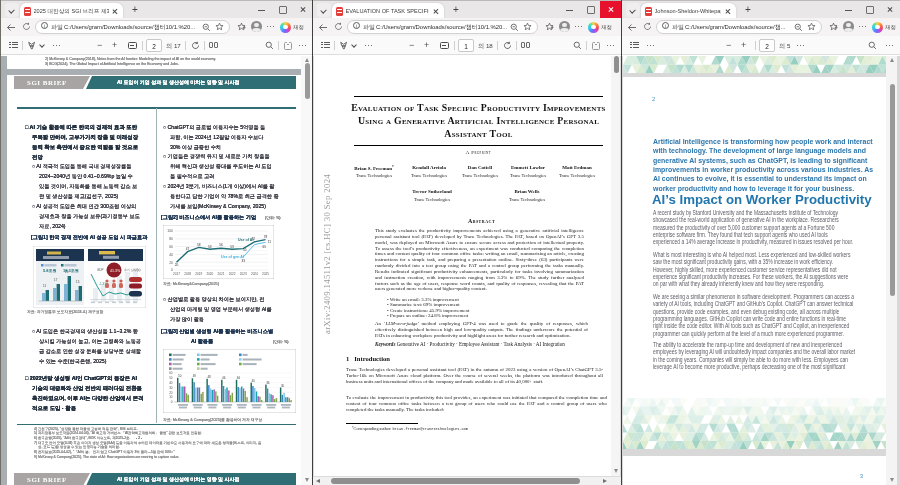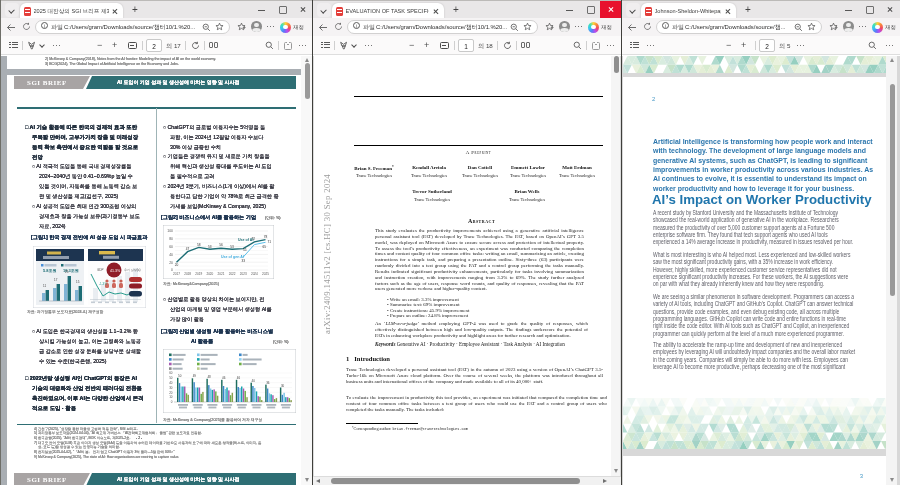--- a/index.html
+++ b/index.html
@@ -551,20 +551,21 @@
         <div style="position:absolute;left:0.0px;top:0;width:1.4px;height:1.4px;border-radius:50%;background:#4a4a4a"></div>
         <div style="position:absolute;left:2.8px;top:0;width:1.4px;height:1.4px;border-radius:50%;background:#4a4a4a"></div>
         <div style="position:absolute;left:5.6px;top:0;width:1.4px;height:1.4px;border-radius:50%;background:#4a4a4a"></div>
       </div>
     </div>
     <div class="content" style="background:#dcdcdc">
       <div style="position:absolute;left:1px;top:0;width:298px;height:420px;background:#fff;border-right:1px solid #e0e0e0">
         <div style="position:absolute;left:-97px;top:193px;width:220px;transform:rotate(-90deg);font-size:8.8px;color:#999;font-family:'Liberation Serif',serif;text-align:center;white-space:nowrap;letter-spacing:.3px">arXiv:2409.14511v2  [cs.HC]  30 Sep 2024</div>
         <div style="position:absolute;left:40px;top:40px;width:249px;height:1.3px;background:#000"></div>
         <div style="position:absolute;left:40px;top:88.5px;width:249px;height:1.3px;background:#000"></div>
+        <div style="position:absolute;left:22px;top:45px;width:285px;text-align:center;font-size:9.8px;line-height:13px;font-weight:700;color:#111;letter-spacing:.25px;font-variant:small-caps;font-family:'Liberation Serif',serif;">Evaluation of Task Specific Productivity Improvements<br>Using a Generative Artificial Intelligence Personal<br>Assistant Tool</div>
         <div style="position:absolute;left:40px;top:93.5px;width:249px;text-align:center;font-size:4.8px;letter-spacing:.6px;color:#111;font-variant:small-caps;font-family:'Liberation Serif',serif;">A Preprint</div>
         <div style="position:absolute;left:20px;top:109px;width:80px;text-align:center;font-size:5px;font-weight:700;color:#111;font-family:'Liberation Serif',serif;white-space:nowrap">Brian S. Freeman<span style="font-size:3.5px;vertical-align:2px">*</span></div>
         <div style="position:absolute;left:20px;top:116.5px;width:80px;text-align:center;font-size:4.6px;color:#222;font-family:'Liberation Serif',serif;">Trane Technologies</div>
         <div style="position:absolute;left:75px;top:109px;width:80px;text-align:center;font-size:5px;font-weight:700;color:#111;font-family:'Liberation Serif',serif;white-space:nowrap">Kendall Arriola</div>
         <div style="position:absolute;left:75px;top:116.5px;width:80px;text-align:center;font-size:4.6px;color:#222;font-family:'Liberation Serif',serif;">Trane Technologies</div>
         <div style="position:absolute;left:126px;top:109px;width:80px;text-align:center;font-size:5px;font-weight:700;color:#111;font-family:'Liberation Serif',serif;white-space:nowrap">Dan Cotiell</div>
         <div style="position:absolute;left:126px;top:116.5px;width:80px;text-align:center;font-size:4.6px;color:#222;font-family:'Liberation Serif',serif;">Trane Technologies</div>
         <div style="position:absolute;left:174px;top:109px;width:80px;text-align:center;font-size:5px;font-weight:700;color:#111;font-family:'Liberation Serif',serif;white-space:nowrap">Emmett Lawlor</div>
         <div style="position:absolute;left:174px;top:116.5px;width:80px;text-align:center;font-size:4.6px;color:#222;font-family:'Liberation Serif',serif;">Trane Technologies</div>
         <div style="position:absolute;left:223px;top:109px;width:80px;text-align:center;font-size:5px;font-weight:700;color:#111;font-family:'Liberation Serif',serif;white-space:nowrap">Matt Erdman</div>

